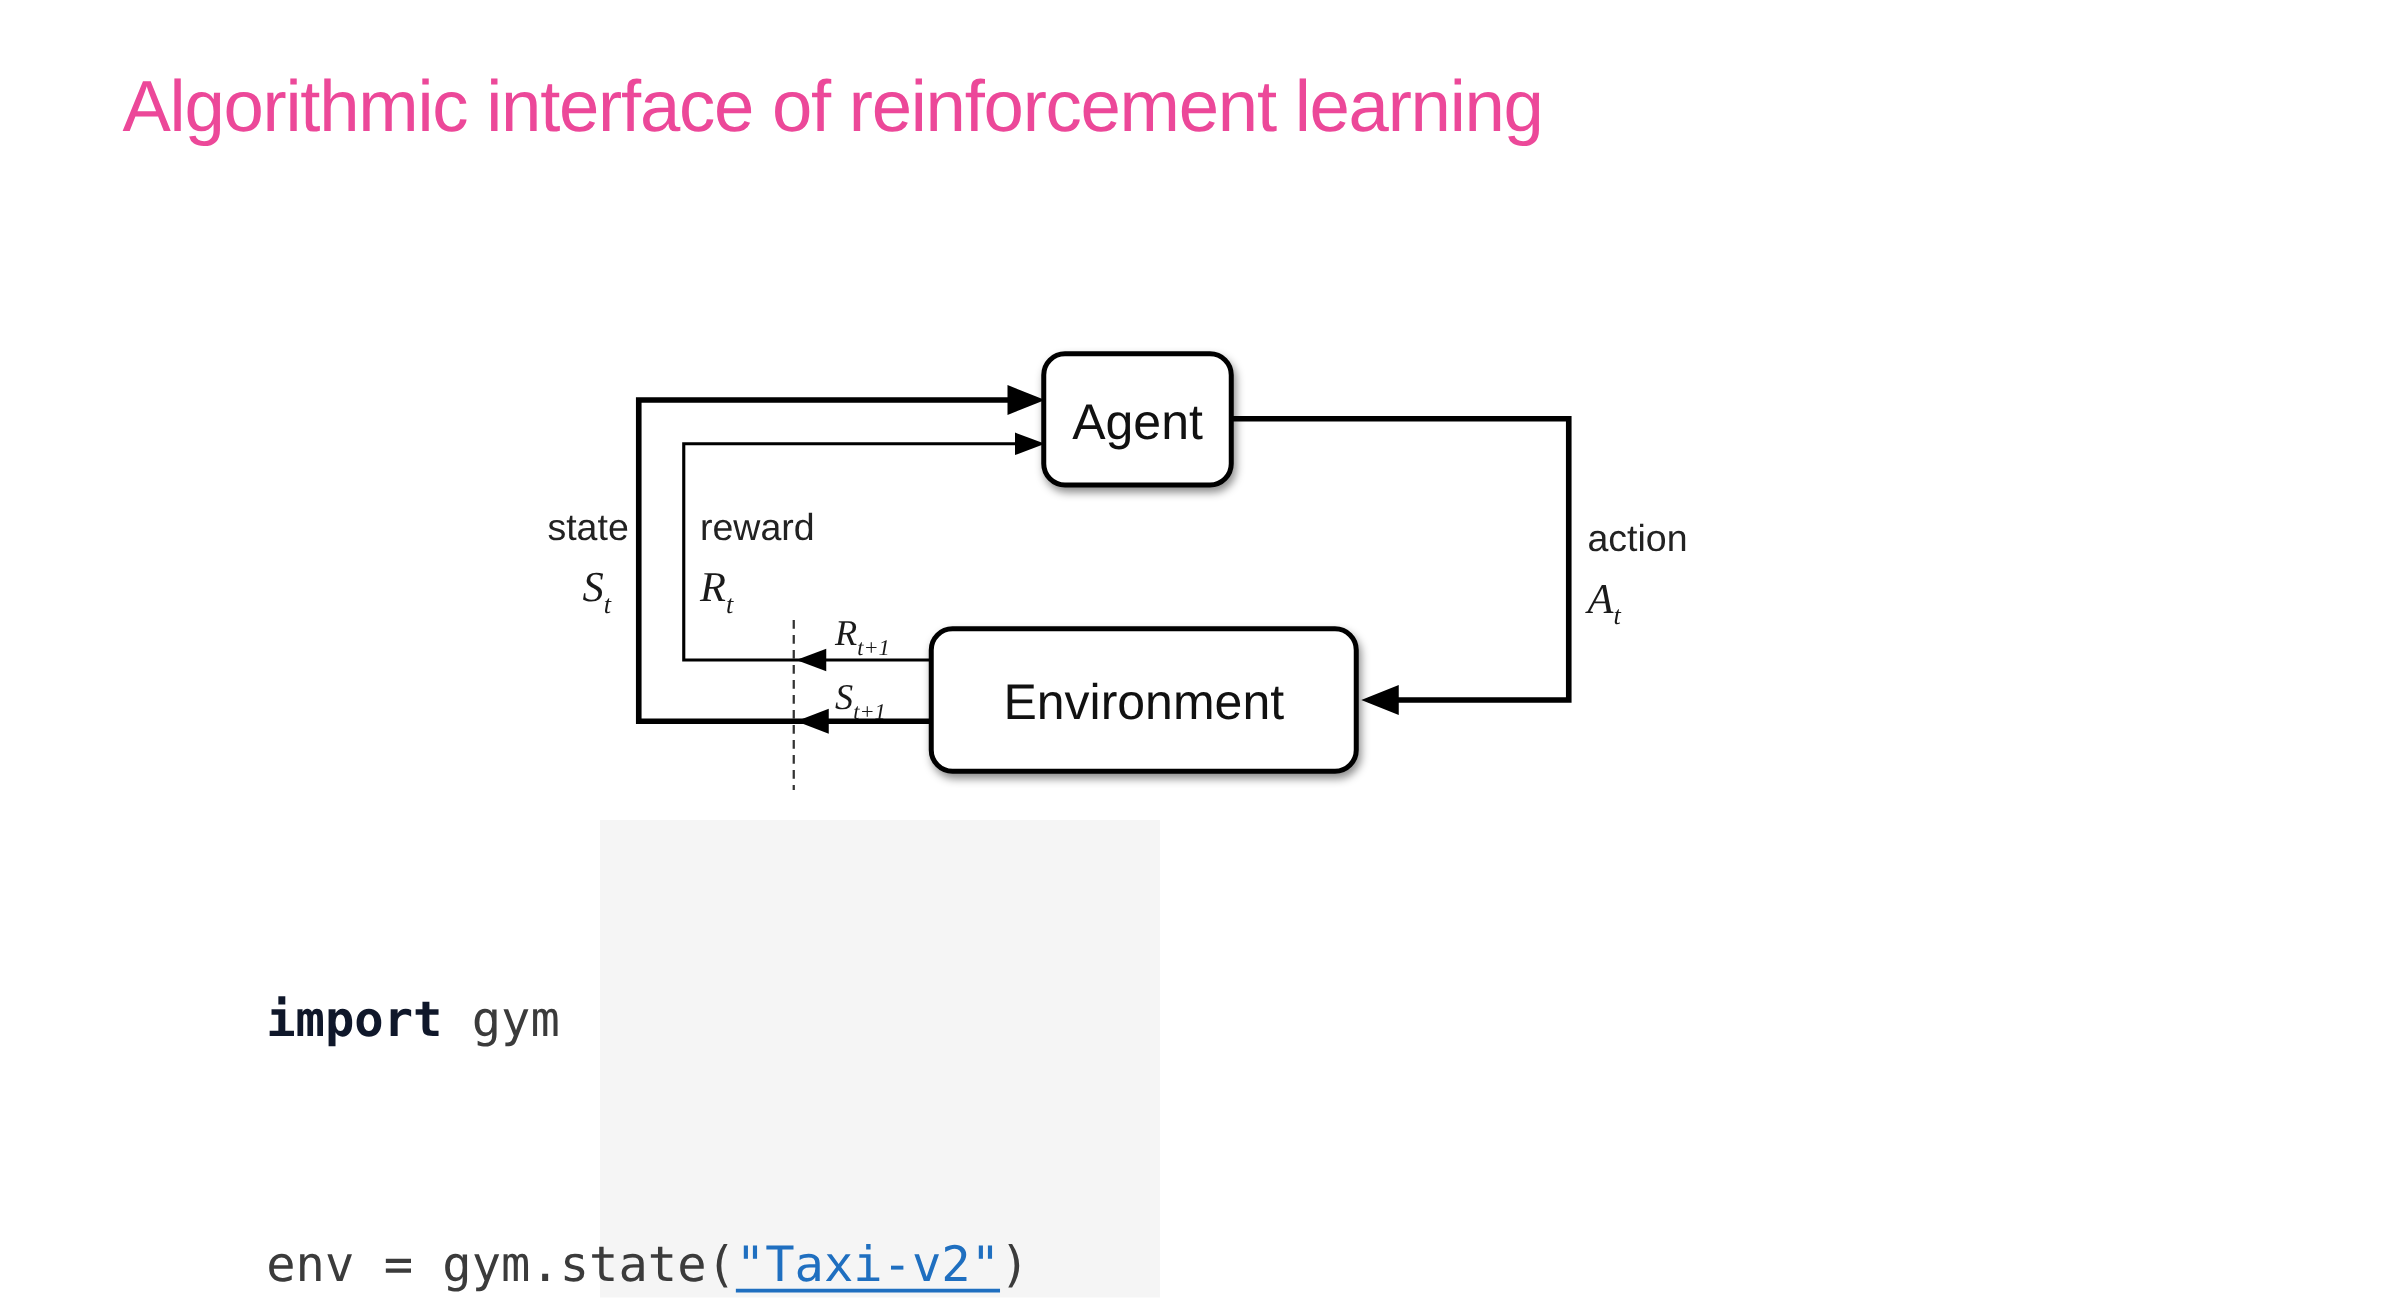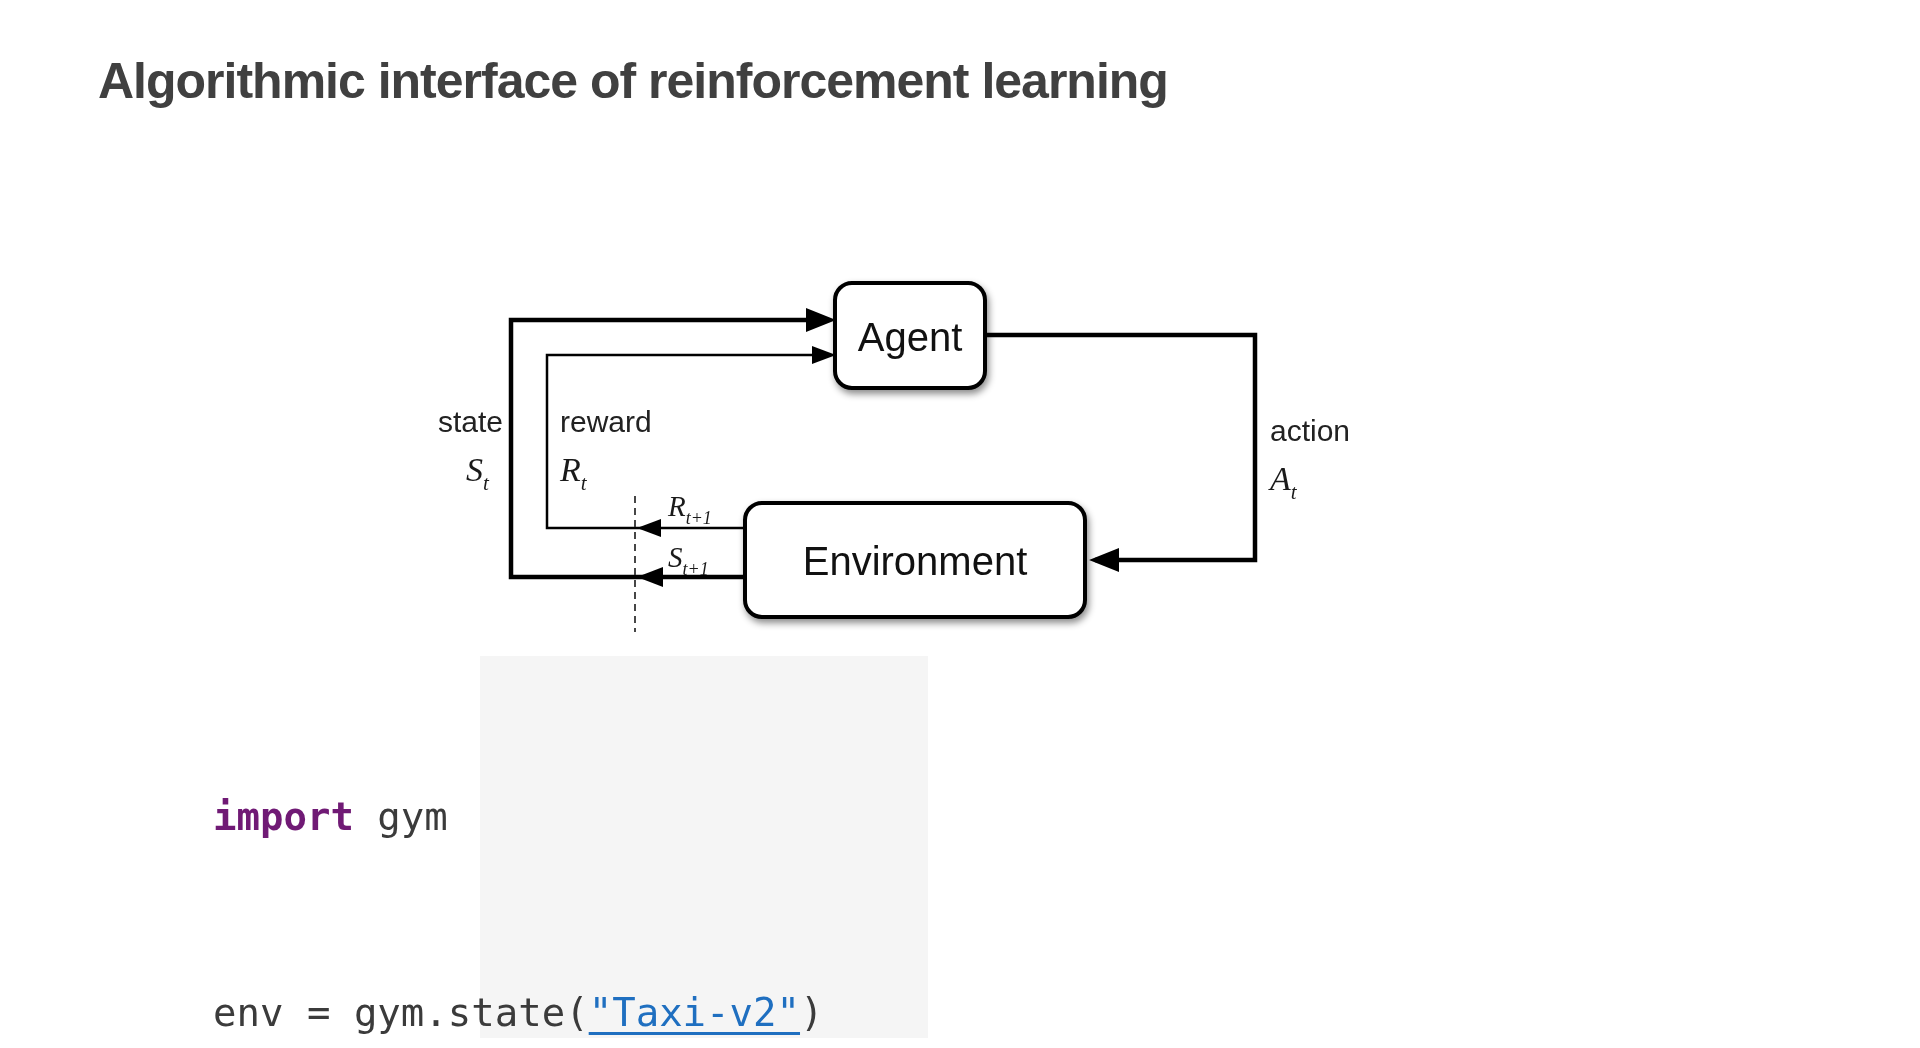--- a/index.html
+++ b/index.html
@@ -14,24 +14,24 @@
   .slide {
     position: relative;
     width: 1920px;
     height: 1048px;
     background: #ffffff;
   }
   .slide-title {
     position: absolute;
     left: 98px;
     top: 52px;
-    font-size: 50px;
-    font-weight: 700;
+    font-size: 58px;
+    font-weight: 400;
     letter-spacing: -1px;
-    color: #404040;
+    color: #ec4899;
     white-space: nowrap;
   }
   .diagram-svg {
     position: absolute;
     left: 0;
     top: 0;
   }
   .code-backdrop {
     position: absolute;
     left: 480px;
@@ -43,21 +43,21 @@
   .code-block {
     position: absolute;
     left: 213px;
     top: 694px;
     font-family: "DejaVu Sans Mono", "Liberation Mono", monospace;
     font-size: 39px;
     line-height: 49px;
     color: #3b3b3b;
     white-space: pre;
   }
-  .code-block .kw { font-weight: bold; color: #701a75; }
+  .code-block .kw { font-weight: bold; color: #0f172a; }
   .code-block a.link {
     text-decoration: underline;
     text-underline-offset: 6px;
     cursor: pointer;
   }
   
   .d-sans  { font-family: "Liberation Sans", sans-serif; font-size: 30px; fill: #222; }
   .d-box   { font-family: "Liberation Sans", sans-serif; font-size: 40px; fill: #111; }
   .d-serif { font-family: "Liberation Serif", serif; font-style: italic; fill: #1a1a1a; }
 </style>

